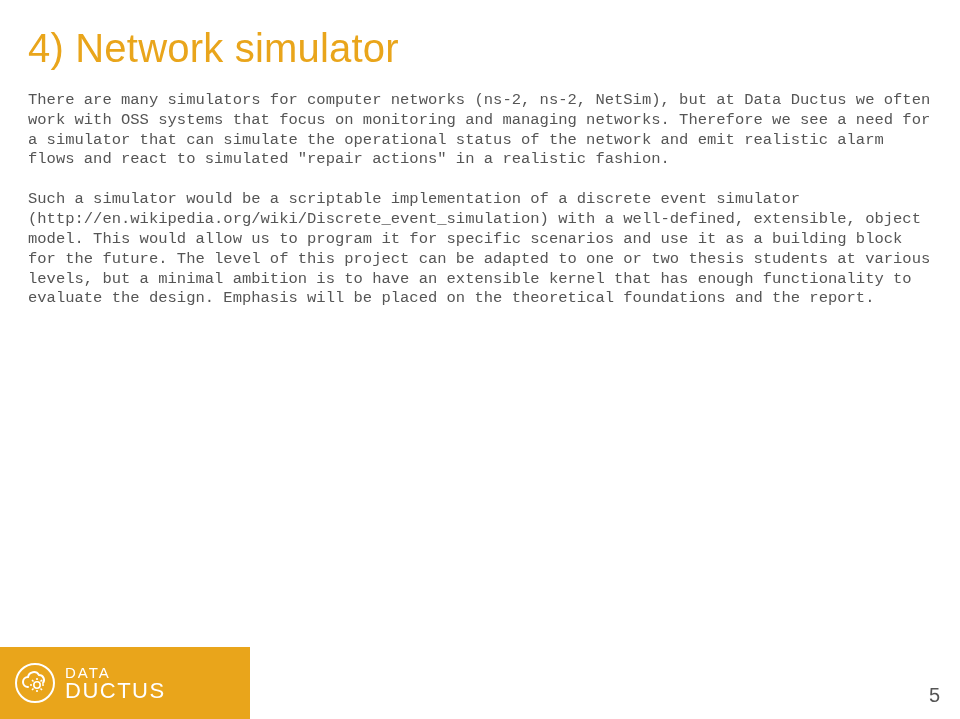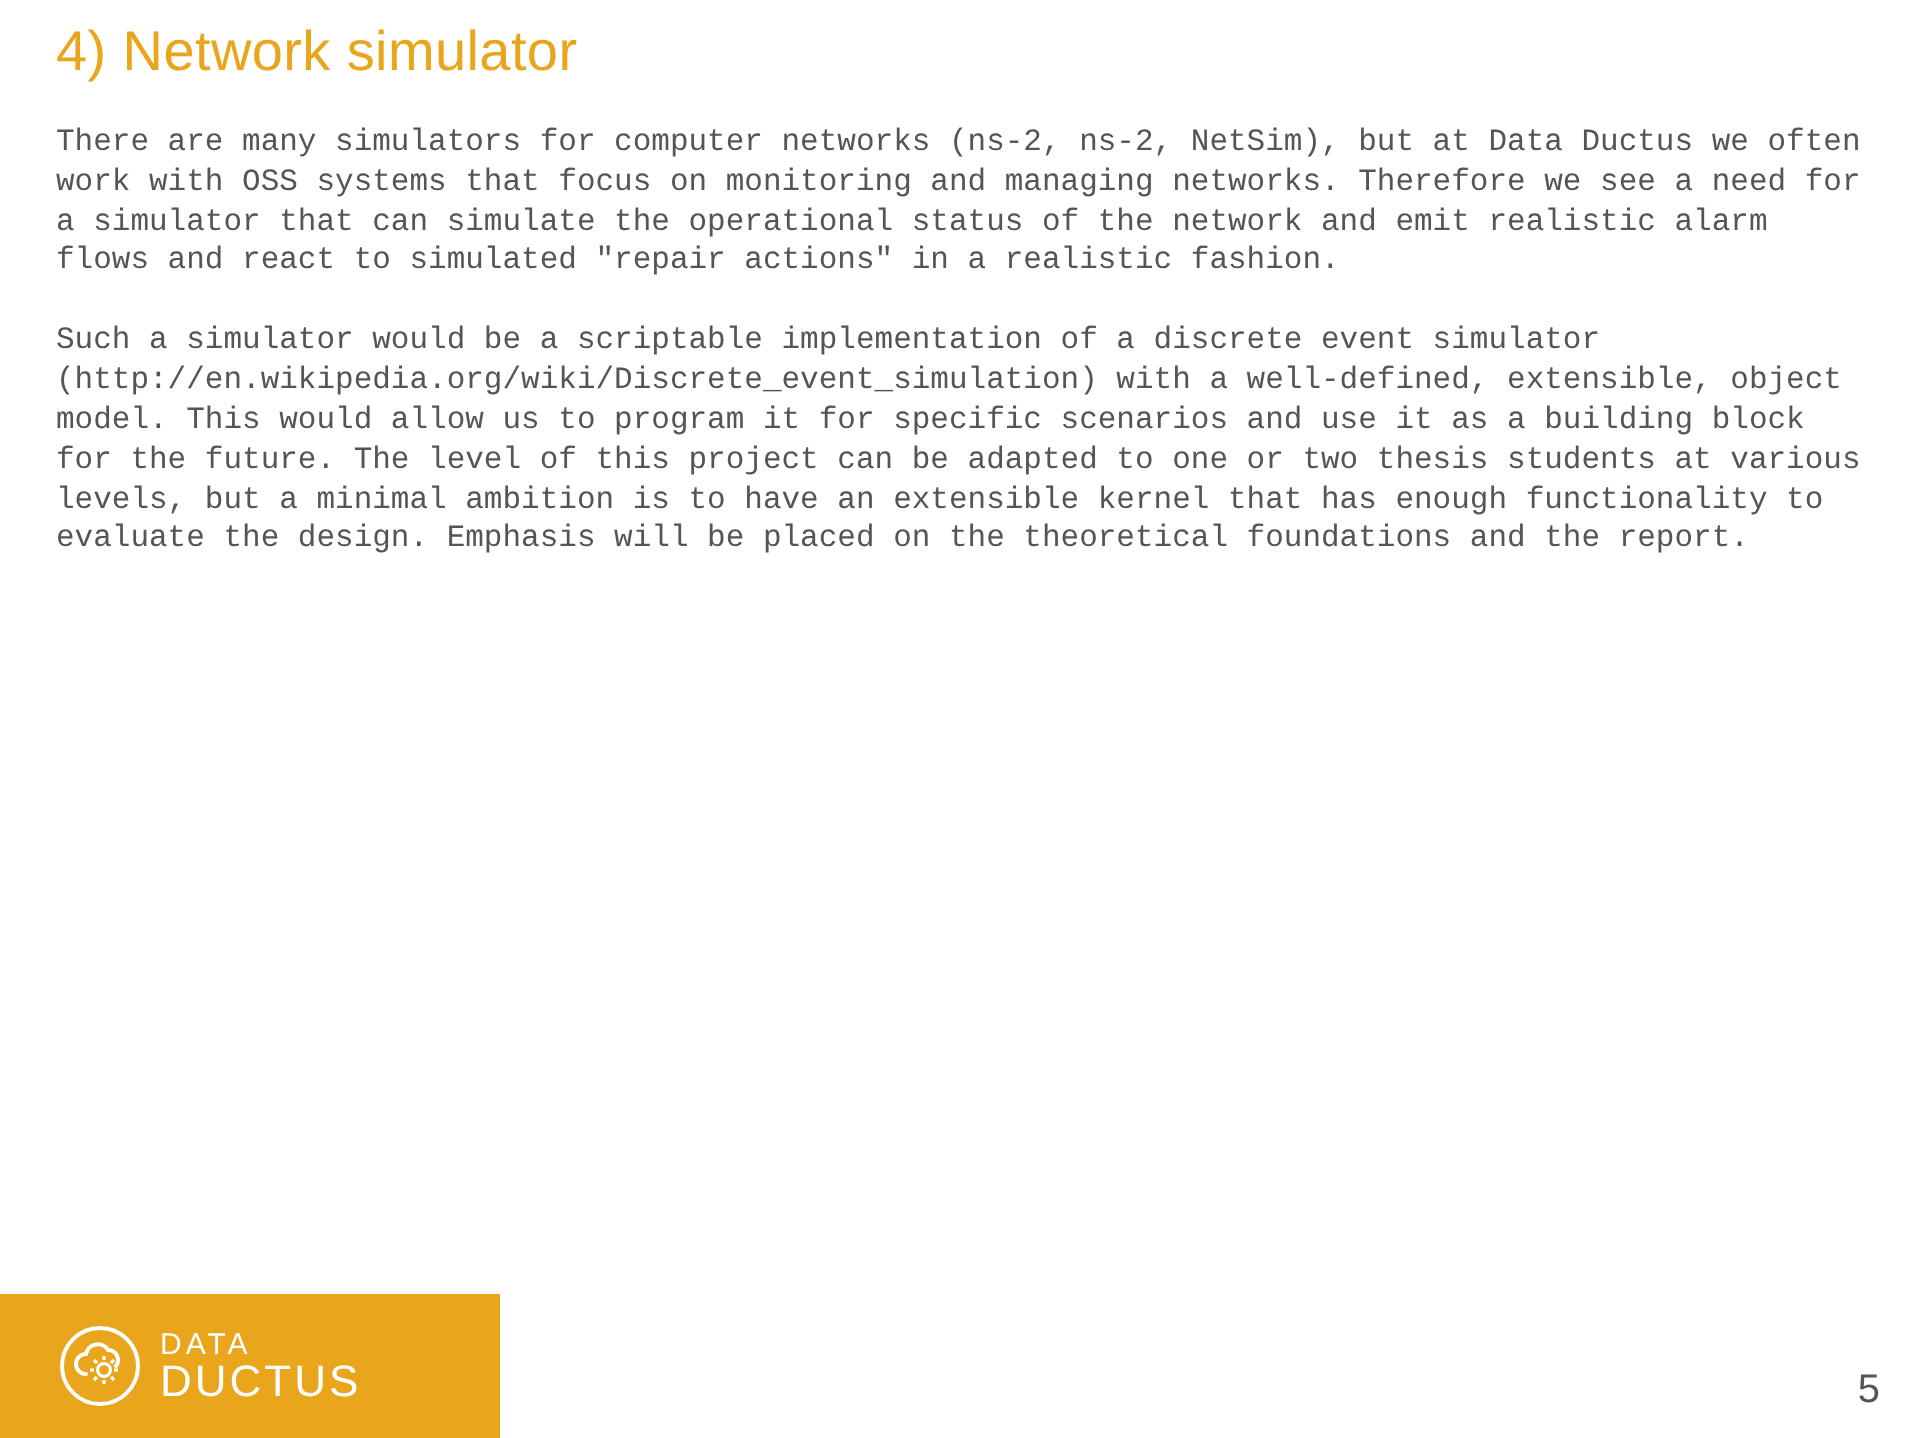--- a/index.html
+++ b/index.html
@@ -20,44 +20,44 @@
     padding: 10px 28px 0 28px;
     position: relative;
   }
   .header-label {
     font-size: 18px;
     color: #595959;
     margin: 0 0 14px 0;
     font-weight: 400;
   }
   .title {
-    font-size: 28px;
+    font-size: 40px;
     color: #e9a51b;
-    margin: 0 0 20px 0;
+    margin: 16px 0 20px 0;
     font-weight: 300;
     letter-spacing: 0.2px;
   }
   .body-text p {
     font-size: 15.5px;
     line-height: 1.28;
     color: #555;
     margin: 0 0 20px 0;
     font-weight: 300;
     font-family: Liberation Mono, monospace;
   }
   .footer-bar {
     position: absolute;
     left: 0;
     bottom: 0;
     height: 72px;
     width: 250px;
     background: #e9a51b;
     display: flex;
     align-items: center;
-    padding-left: 30px;
+    padding-left: 15px;
     box-sizing: border-box;
   }
   .logo {
     display: flex;
     align-items: center;
     gap: 10px;
   }
   .logo-icon {
     width: 40px;
     height: 40px;

